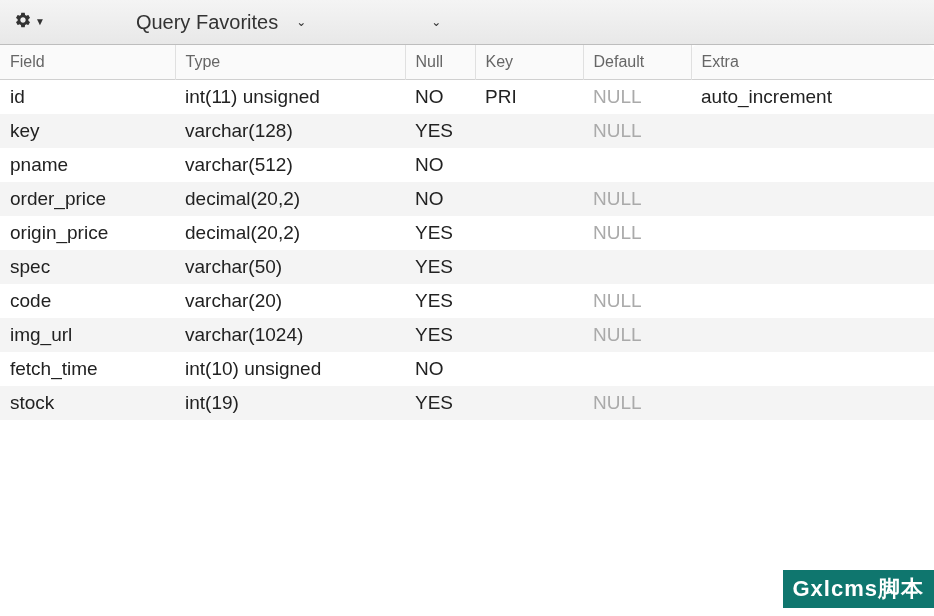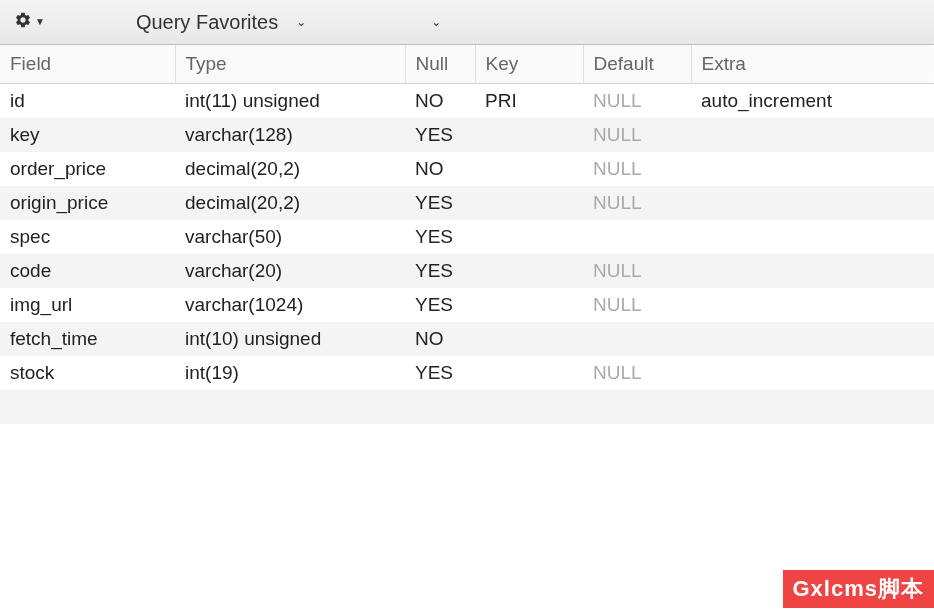--- a/index.html
+++ b/index.html
@@ -73,21 +73,21 @@
     }
     thead tr {
       background: #fafafa;
       border-bottom: 1px solid #d0d0d0;
     }
     th {
       text-align: left;
       font-weight: 400;
       color: #666;
       padding: 8px 10px;
-      font-size: 19px;
+      font-size: 16px;
       border-right: 1px solid #e0e0e0;
       white-space: nowrap;
       overflow: hidden;
     }
     th:last-child {
       border-right: none;
       border-radius: 7px;
     }
     td {
       padding: 6px 10px;
@@ -102,21 +102,21 @@
     tbody tr:nth-child(even) {
       background: #f4f4f4;
     }
     .null-val {
       color: #aaa;
     }
     .watermark {
       position: absolute;
       bottom: 8px;
       right: 0;
-      background: #ef4444;
+      background: #0f766e;
       color: #fff;
       font-size: 22px;
       font-weight: bold;
       padding: 4px 10px;
       font-family: "Microsoft YaHei", Arial, sans-serif;
       letter-spacing: 1px;
     }
     .col-field { width: 175px; }
     .col-type { width: 230px; }
     .col-null { width: 70px; }
@@ -176,20 +176,28 @@
         </tr>
         <tr>
           <td>key</td>
           <td>varchar(128)</td>
           <td>YES</td>
           <td></td>
           <td class="null-val">NULL</td>
           <td></td>
         </tr>
         <tr>
+          <td>pname</td>
+          <td>varchar(512)</td>
+          <td>NO</td>
+          <td></td>
+          <td></td>
+          <td></td>
+        </tr>
+        <tr>
           <td>order_price</td>
           <td>decimal(20,2)</td>
           <td>NO</td>
           <td></td>
           <td class="null-val">NULL</td>
           <td></td>
         </tr>
         <tr>
           <td>origin_price</td>
           <td>decimal(20,2)</td>

